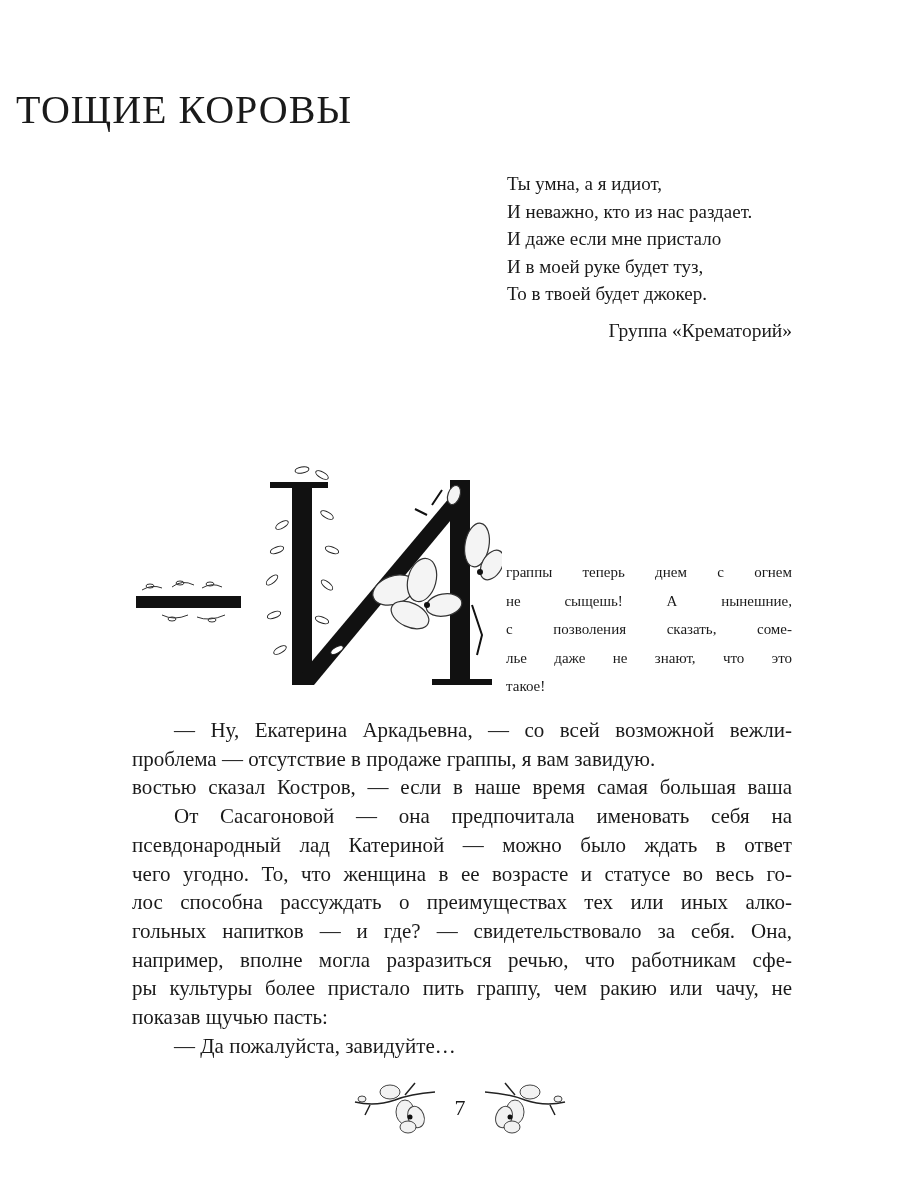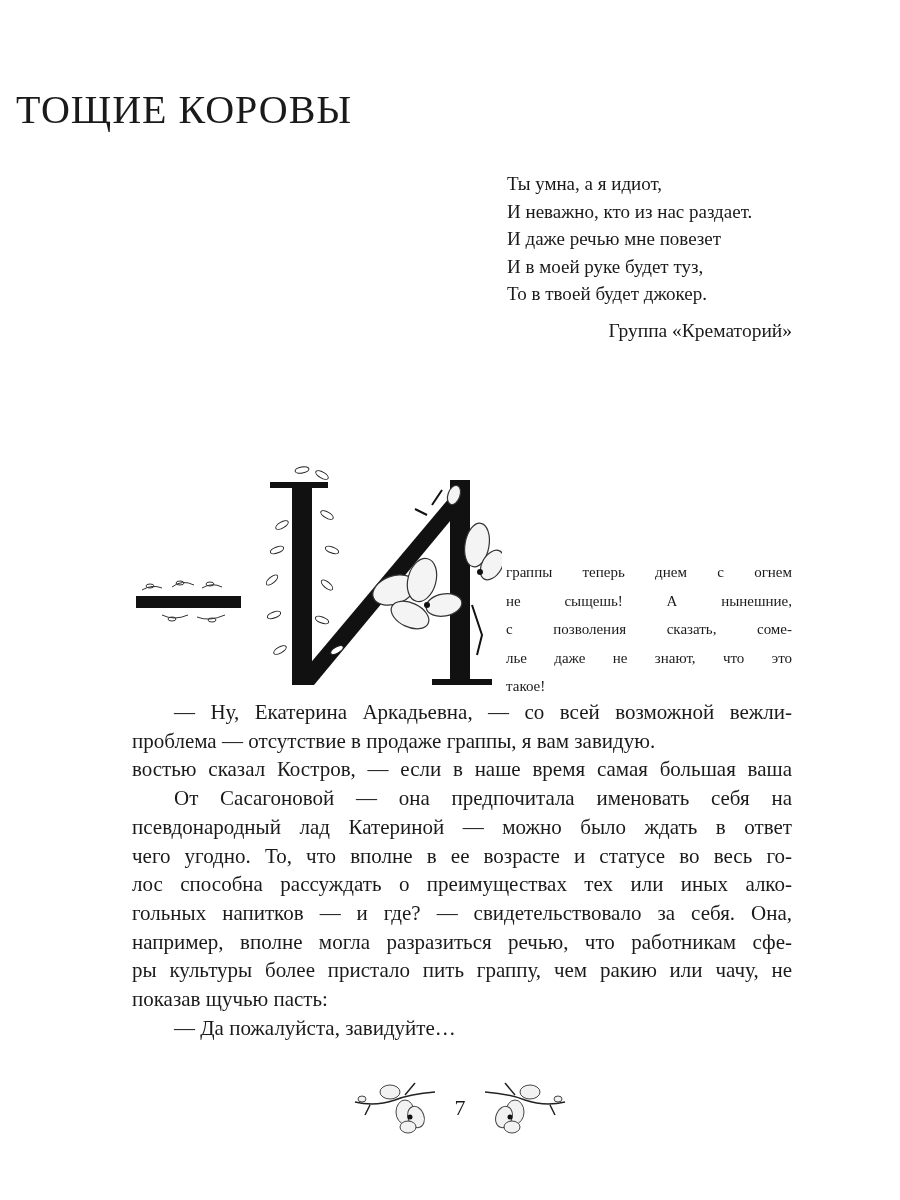--- a/index.html
+++ b/index.html
@@ -23,21 +23,21 @@
   .dropcap {
     position: absolute; top: 455px; left: 132px; width: 370px; height: 240px;
   }
   .lead-lines {
     position: absolute; top: 558px; left: 506px; width: 286px;
     font-size: 15px; line-height: 28.5px;
   }
   .lead-lines .line { display: block; white-space: nowrap; text-align: justify; text-align-last: justify; }
   .lead-lines .line.last { text-align-last: left; }
   .body-text {
-    position: absolute; top: 698px; left: 132px; width: 660px;
+    position: absolute; top: 716px; left: 132px; width: 660px;
     font-size: 21px; line-height: 28.7px;
   }
   .body-text .line { display: block; white-space: nowrap; text-align: justify; text-align-last: justify; }
   .body-text .line.indent { padding-left: 42px; }
   .body-text .line.last { text-align-last: left; }
   .footer {
     position: absolute; top: 1075px; left: 340px; width: 240px; height: 70px;
   }
   .page-number {
     position: absolute; left: 110px; top: 20px; width: 20px; text-align: center;
@@ -47,21 +47,21 @@
   .ornament-right { position: absolute; left: 140px; top: 2px; width: 90px; height: 60px; }
 </style>
 </head>
 <body>
 
 <h1 class="title">ТОЩИЕ КОРОВЫ</h1>
 
 <div class="epigraph">
   <span class="line">Ты умна, а я идиот,</span>
   <span class="line">И неважно, кто из нас раздает.</span>
-  <span class="line">И даже речью мне повезет</span>
+  <span class="line">И даже если мне пристало</span>
   <span class="line">И в моей руке будет туз,</span>
   <span class="line">То в твоей будет джокер.</span>
 </div>
 <div class="epigraph-source">Группа «Крематорий»</div>
 
 <div class="dropcap">
   <svg width="370" height="240" viewBox="0 0 370 240">
 
     <rect x="4" y="141" width="105" height="12" fill="#111"></rect>
     <g stroke="#333" stroke-width="1" fill="none">
@@ -118,21 +118,21 @@
   <span class="line">лье даже не знают, что это</span>
   <span class="line last">такое!</span>
 </div>
 
 <div class="body-text">
   <span class="line indent">— Ну, Екатерина Аркадьевна, — со всей возможной вежли-</span>
   <span class="line last">проблема — отсутствие в продаже граппы, я вам завидую.</span>
   <span class="line">востью сказал Костров, — если в наше время самая большая ваша</span>
   <span class="line indent">От Сасагоновой — она предпочитала именовать себя на</span>
   <span class="line">псевдонародный лад Катериной — можно было ждать в ответ</span>
-  <span class="line">чего угодно. То, что вполне в ее возрасте и статусе во весь го-</span>
+  <span class="line">чего угодно. То, что женщина в ее возрасте и статусе во весь го-</span>
   <span class="line">лос способна рассуждать о преимуществах тех или иных алко-</span>
   <span class="line">гольных напитков — и где? — свидетельствовало за себя. Она,</span>
   <span class="line">например, вполне могла разразиться речью, что работникам сфе-</span>
   <span class="line">ры культуры более пристало пить граппу, чем ракию или чачу, не</span>
   <span class="line last">показав щучью пасть:</span>
   <span class="line indent last">— Да пожалуйста, завидуйте…</span>
 </div>
 
 <div class="footer">
   <div class="ornament-left">

